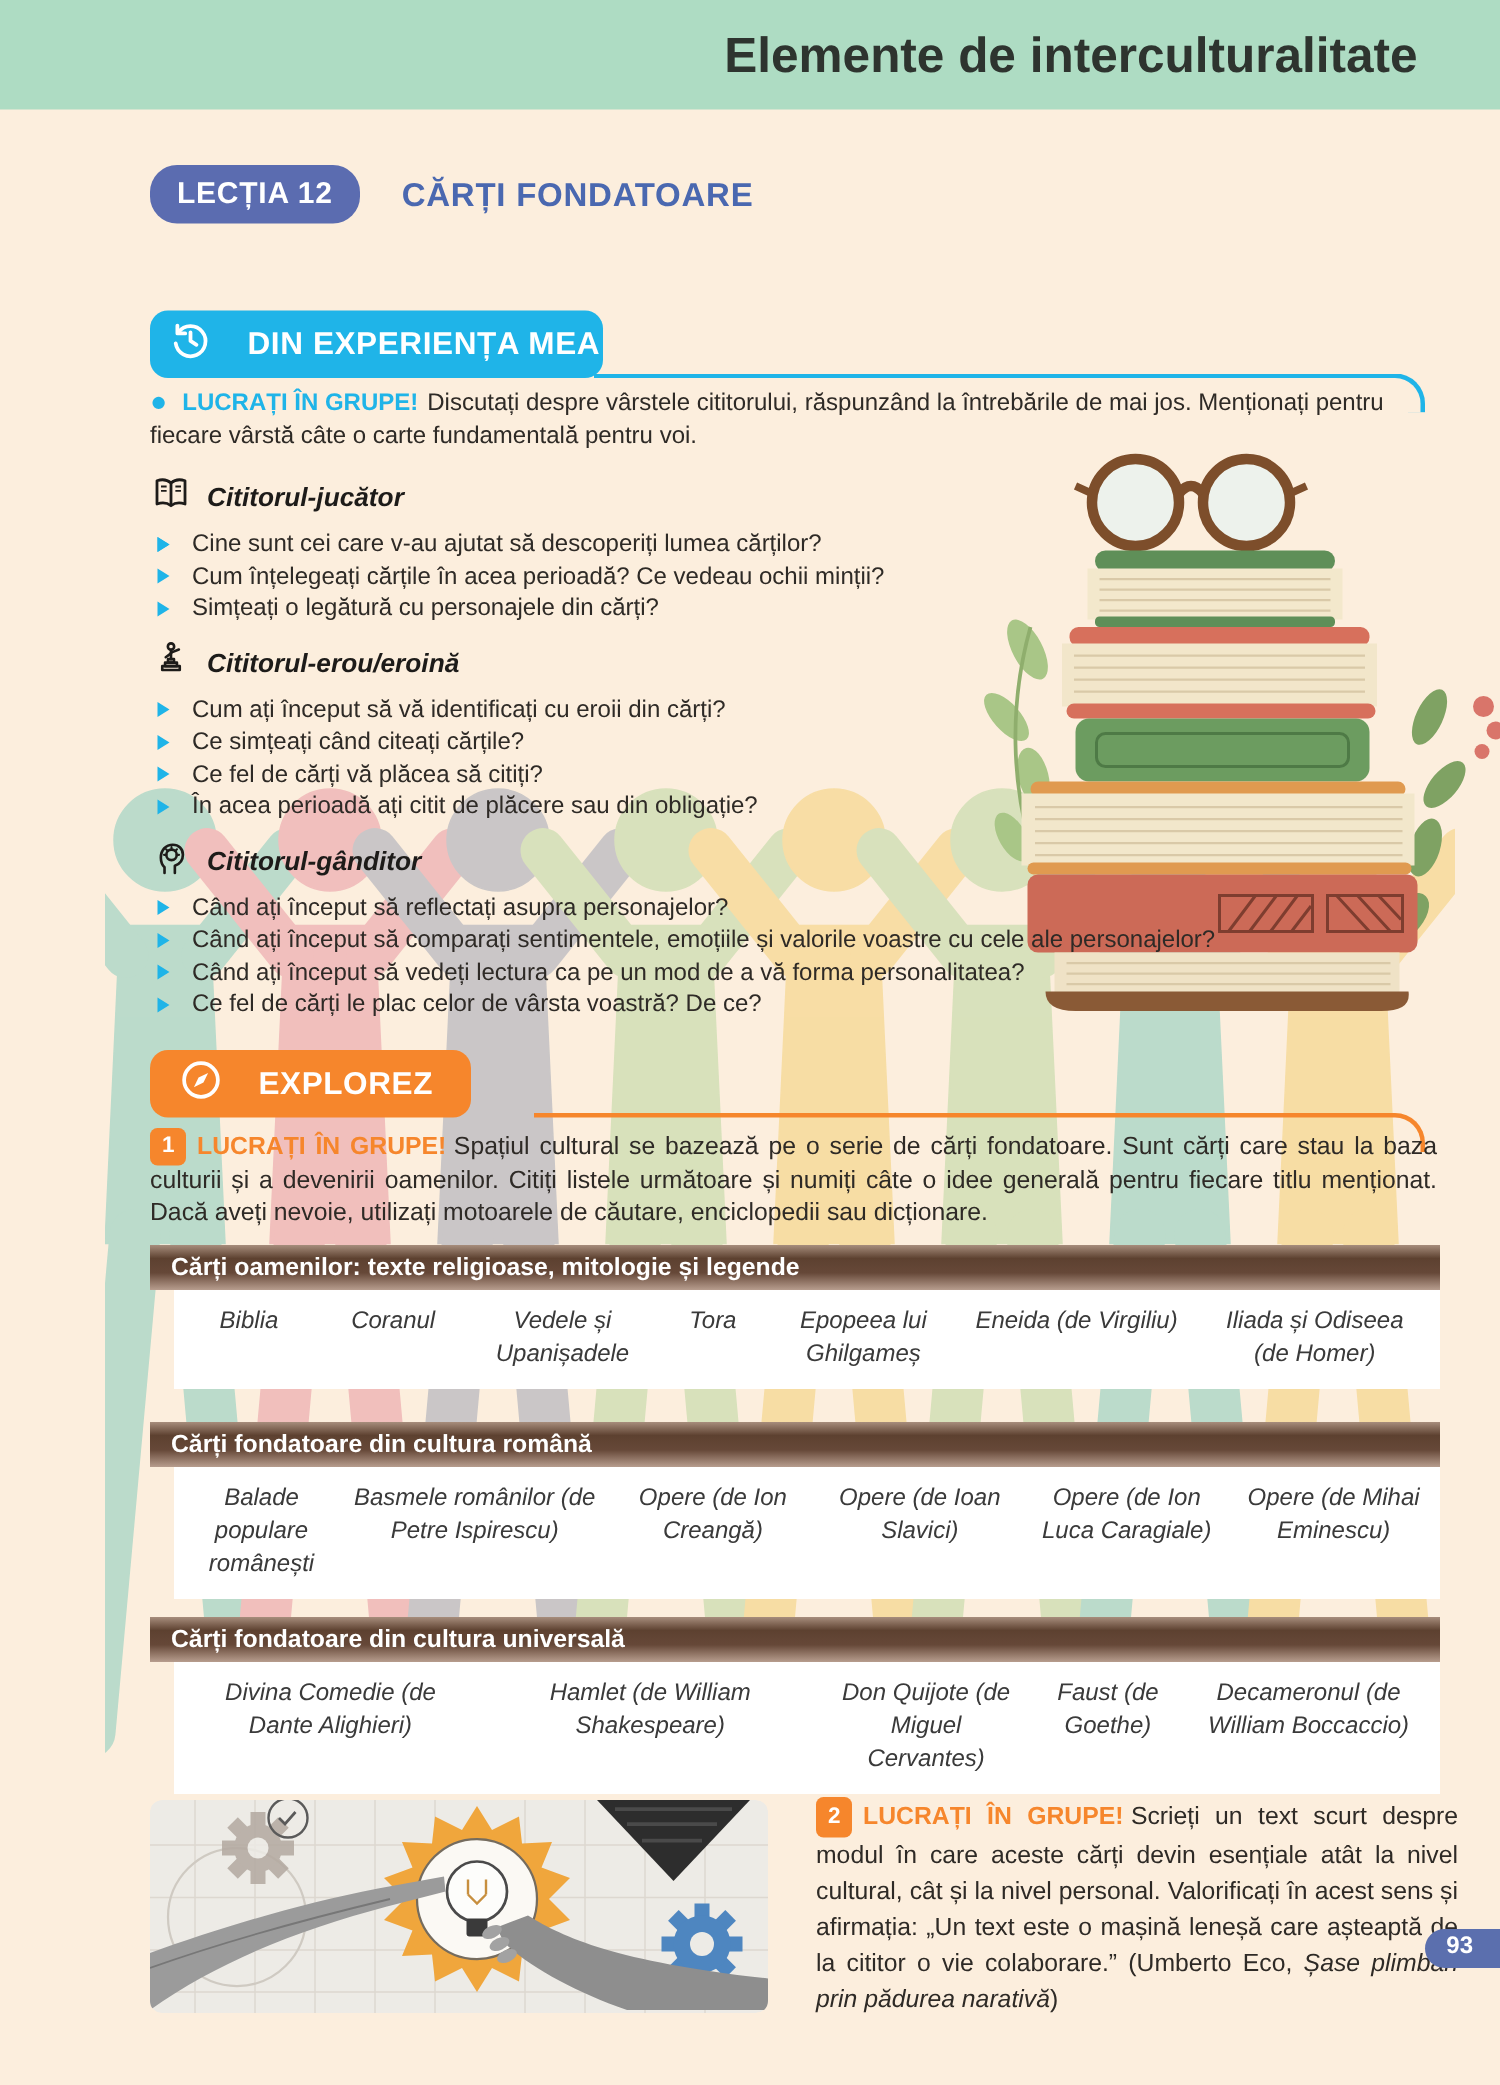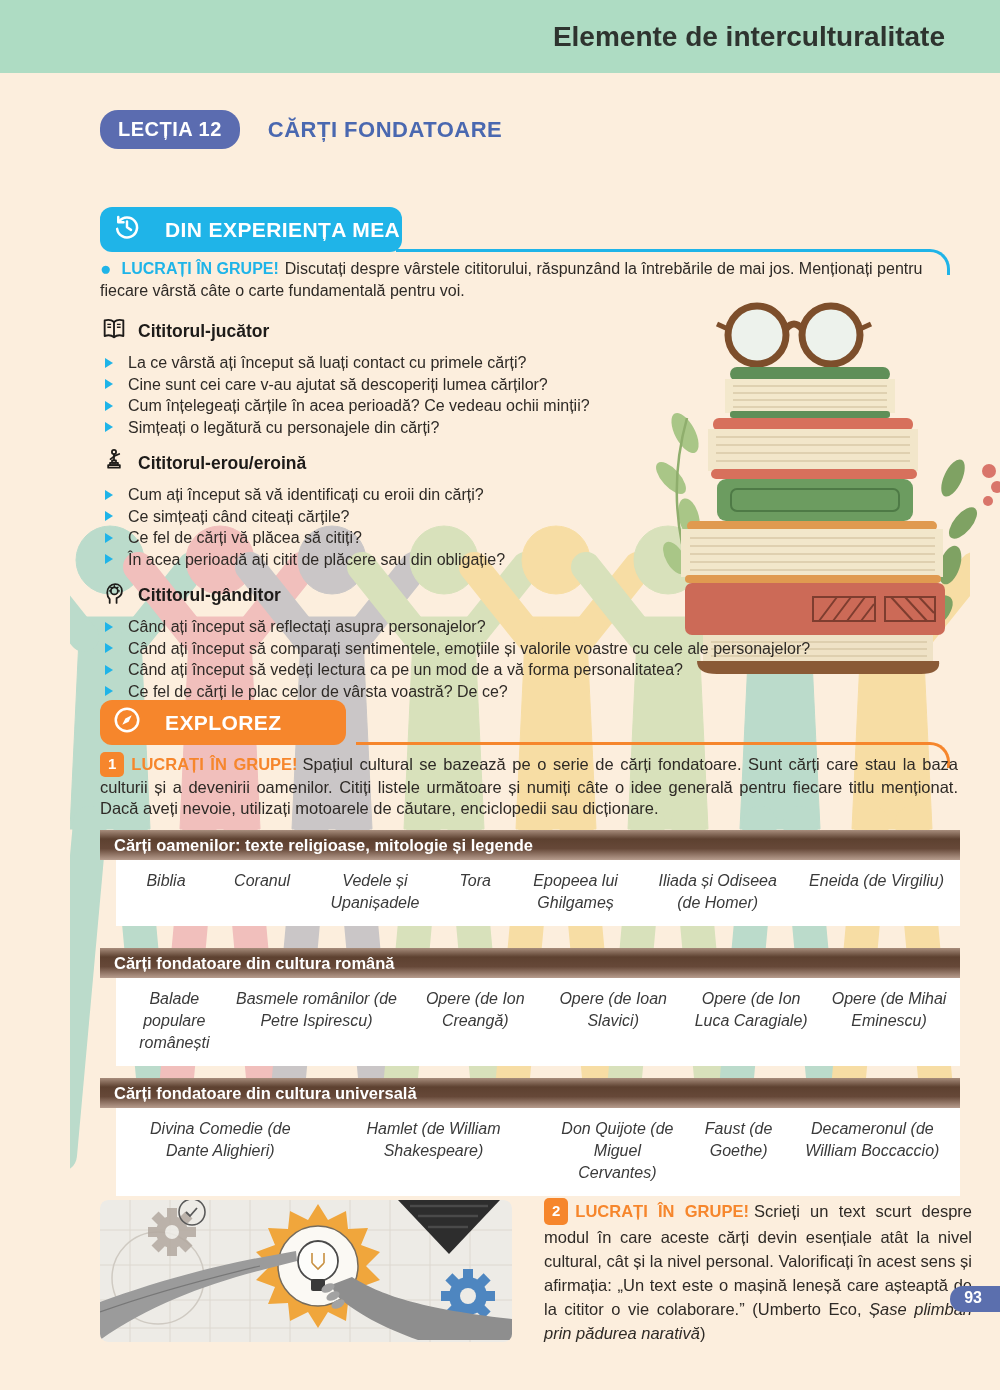--- a/index.html
+++ b/index.html
@@ -6,51 +6,51 @@
   html,body { background:#d8d4cc; }
   body { font-family:"Liberation Sans", sans-serif; }
   .page {
     position:relative; width:1000px; height:1390px; margin:0 auto;
     background:#fceedd; overflow:hidden; color:#2e2a26;
   }
   
   .band { position:absolute; left:0; top:0; width:1000px; height:73px; background:#aedcc3; }
   .band-title {
     position:absolute; right:55px; top:0; line-height:73px;
-    font-size:28px; font-weight:600; color:#2e342f;
+    font-size:33px; font-weight:600; color:#2e342f;
   }
   
   .lesson-row { position:absolute; left:100px; top:110px; display:flex; align-items:center; gap:28px; z-index:2; }
   .lesson-badge {
     background:#5b6cb0; color:#fff; font-weight:bold; font-size:20px;
     padding:8px 18px; border-radius:18px; letter-spacing:.5px;
   }
   .lesson-title { color:#4a68b0; font-weight:bold; font-size:22px; letter-spacing:.5px; }
   
   .banner {
     position:absolute; height:45px; border-radius:12px; display:flex; align-items:center;
     gap:23px; padding:0 18px 0 12px; color:#fff; font-weight:bold; font-size:21px;
     letter-spacing:.4px; z-index:3; white-space:nowrap;
   }
   .banner-cyan { left:100px; top:207px; background:#1fb4e8; width:302px; }
-  .banner-orange { left:100px; top:700px; background:#f6862c; width:246px; }
+  .banner-orange { left:100px; top:700px; background:#f6862c; width:214px;justify-content:center; }
   .rule {
     position:absolute; height:26px;
     border-top:3px solid; border-right:3px solid;
     border-top-right-radius:20px; z-index:1;
   }
   .rule-cyan { left:396px; top:249px; width:554px; border-color:#1fb4e8; }
   .rule-orange { left:356px; top:742px; width:594px; border-color:#f6862c; }
   
   .intro { position:absolute; left:100px; top:258px; width:856px; font-size:16px; line-height:21.5px; z-index:2; }
   .dot { color:#1fb4e8; font-size:19px; margin-right:10px; vertical-align:-1px; }
   .cyan-label { color:#1fb4e8; font-weight:bold; margin-right:6px; }
   .orange-label { color:#f6862c; font-weight:bold; margin-right:5px; }
   .groups { position:absolute; left:100px; top:306px; width:860px; z-index:2; }
-  .group-head { display:flex; align-items:center; gap:10px; font-weight:bold; font-size:17.5px; color:#1d1b19; margin:9px 0 4px; }
+  .group-head { display:flex; align-items:center; gap:10px; font-weight:bold; font-size:17.5px; color:#1d1b19; margin:9px 0 4px;font-style:italic; }
   .group-head svg { flex:0 0 auto; }
   ul.questions { list-style:none; }
   ul.questions li { position:relative; padding-left:28px; font-size:16px; line-height:21.5px; }
   .tri { position:absolute; left:5px; top:5.5px; width:0; height:0;
          border-top:5px solid transparent; border-bottom:5px solid transparent; border-left:8px solid #1fb4e8; }
   
   .task { position:absolute; font-size:16.5px; line-height:21.5px; text-align:justify; z-index:2; }
   .task1 { left:100px; top:752px; width:858px; }
   .task2 { left:544px; top:1198px; width:428px; line-height:24px; }
   .num-badge {
@@ -190,21 +190,21 @@
       <span>
         <svg width="28" height="28" viewBox="0 0 24 24" fill="none" stroke="#1d1b19" stroke-width="1.6" stroke-linejoin="round">
           <path d="M12 6 C10 4.2 7 3.7 4 4.7 V18 C7 17 10 17.4 12 19 C14 17.4 17 17 20 18 V4.7 C17 3.7 14 4.2 12 6 Z"></path>
           <path d="M12 6 V19"></path>
             <path d="M6.3 8 h3.2 M6.3 10.5 h3.2 M14.5 8 h3.2 M14.5 10.5 h3.2" stroke-width="1.1"></path>
         </svg>
       </span>
       <span>Cititorul-jucător</span>
     </div>
     <ul class="questions">
-      <li><span class="tri"></span><span>La ce vârstă ați început să luați contact cu primele cărți?</span></li>
+      <li><span class="tri"></span></li>
       <li><span class="tri"></span><span>Cine sunt cei care v-au ajutat să descoperiți lumea cărților?</span></li>
       <li><span class="tri"></span><span>Cum înțelegeați cărțile în acea perioadă? Ce vedeau ochii minții?</span></li>
       <li><span class="tri"></span><span>Simțeați o legătură cu personajele din cărți?</span></li>
     </ul>
 
     <div class="group-head">
       <span>
         <svg width="28" height="28" viewBox="0 0 24 24" fill="none" stroke="#1d1b19" stroke-width="1.5" stroke-linecap="round" stroke-linejoin="round">
           <circle cx="12" cy="4.3" r="1.8"></circle>
             <path d="M12 6.3 v5.2"></path>
@@ -308,22 +308,22 @@
   <p class="task task1"><span class="num-badge">1</span><span class="orange-label">LUCRAȚI ÎN GRUPE!</span><span>Spațiul cultural se bazează pe o serie de cărți fondatoare. Sunt cărți care stau la baza culturii și a devenirii oamenilor. Citiți listele următoare și numiți câte o idee generală pentru fiecare titlu menționat. Dacă aveți nevoie, utilizați motoarele de căutare, enciclopedii sau dicționare.</span></p>
 
   <div class="tbl tbl1">
     <div class="tbl-header">Cărți oamenilor: texte religioase, mitologie și legende</div>
     <div class="tbl-body">
       <div class="cell">Biblia</div>
       <div class="cell">Coranul</div>
       <div class="cell">Vedele și Upanișadele</div>
       <div class="cell">Tora</div>
       <div class="cell">Epopeea lui Ghilgameș</div>
+      <div class="cell">Eneida (de Virgiliu)</div>
       <div class="cell">Iliada și Odiseea (de Homer)</div>
-      <div class="cell">Eneida (de Virgiliu)</div>
     </div>
   </div>
 
   <div class="tbl tbl2">
     <div class="tbl-header">Cărți fondatoare din cultura română</div>
     <div class="tbl-body">
       <div class="cell">Balade populare românești</div>
       <div class="cell">Basmele românilor (de Petre Ispirescu)</div>
       <div class="cell">Opere (de Ion Creangă)</div>
       <div class="cell">Opere (de Ioan Slavici)</div>

